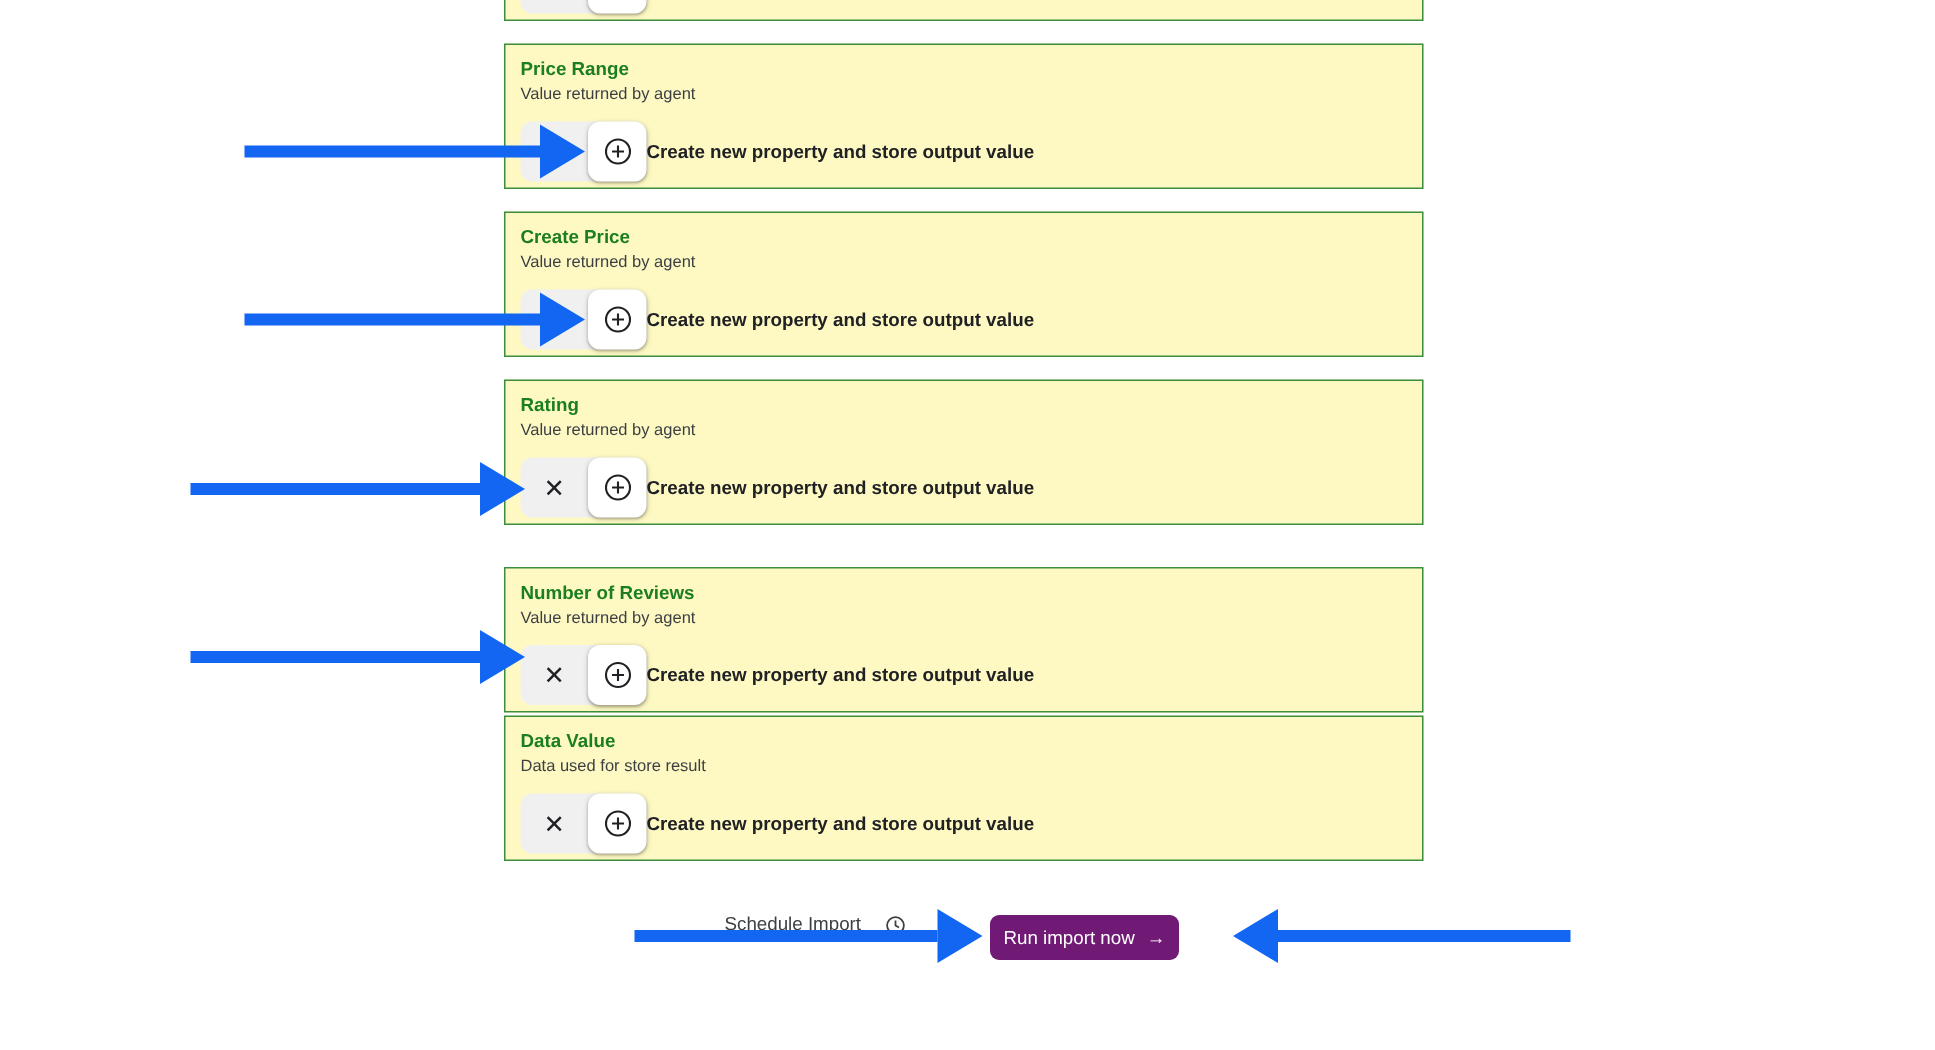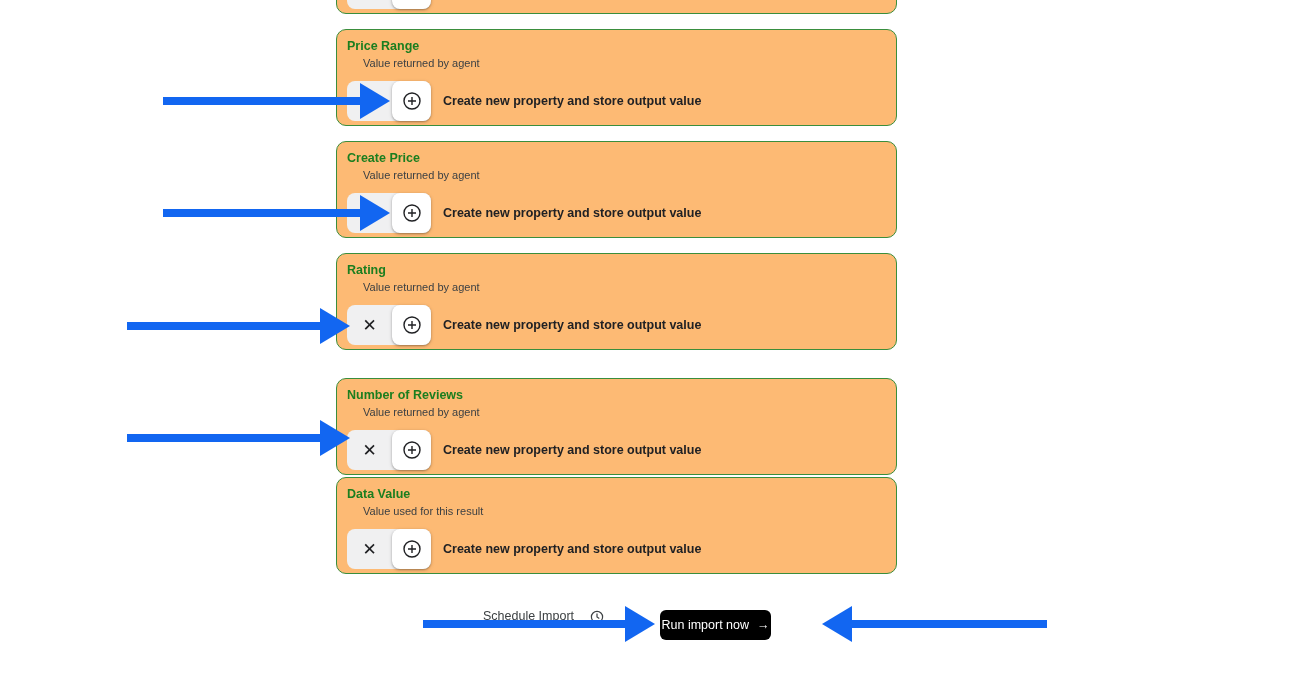--- a/index.html
+++ b/index.html
@@ -2,58 +2,58 @@
 <html><head>
 <meta charset="utf-8">
 <style>
   html,body{margin:0;padding:0;background:#fff;}
   #screen{
     position:relative;width:1290px;height:700px;overflow:hidden;background:#ffffff;
     font-family:"Liberation Sans",sans-serif;
   }
   
   .card{
-    position:absolute;left:336px;width:561px;height:97px;box-sizing:border-box;
-    background:#fdba74;border:1.5px solid #3a8e3d;border-radius:10px;
+    position:absolute;left:336px;width:613px;height:97px;box-sizing:border-box;
+    background:#fef9c3;border:1.5px solid #3a8e3d;border-radius:0;
   }
   .card-title{
     position:absolute;left:10px;top:9px;font-size:12.5px;font-weight:bold;color:#1b7e1f;
     white-space:nowrap;
   }
   .card-subtitle{
-    position:absolute;left:10px;top:27px;font-size:11px;color:#3c4043;white-space:nowrap;margin-left:16px;
+    position:absolute;left:10px;top:27px;font-size:11px;color:#3c4043;white-space:nowrap;
   }
   .action-row{
     position:absolute;left:10px;top:51px;display:flex;align-items:center;
   }
   .toggle{
     width:84px;height:40px;background:#f0f0f1;border-radius:8px;display:flex;align-items:center;
     flex:0 0 auto;
   }
   .x-btn{
     width:45px;height:40px;display:flex;align-items:center;justify-content:center;
     font-size:17px;color:#202124;cursor:pointer;line-height:1;
   }
   .add-btn{
     width:39px;height:40px;background:#ffffff;border-radius:8px;cursor:pointer;
     box-shadow:0 1px 2px rgba(0,0,0,.28),0 1px 4px rgba(0,0,0,.14);
     display:flex;align-items:center;justify-content:center;
   }
   .action-label{
-    margin-left:12px;font-size:12.5px;font-weight:bold;color:#202124;white-space:nowrap;
+    font-size:12.5px;font-weight:bold;color:#202124;white-space:nowrap;
   }
   
   .schedule{
     position:absolute;left:483px;top:609px;height:15px;overflow:hidden;
     display:flex;align-items:flex-start;gap:16px;color:#3c4043;font-size:12.5px;font-weight:500;
     cursor:pointer;white-space:nowrap;
   }
   .run-btn{
-    position:absolute;left:660px;top:610px;width:111px;height:30px;box-sizing:border-box;
-    background:#000000;border-radius:6px;border:none;cursor:pointer;
+    position:absolute;left:660px;top:610px;width:126px;height:30px;box-sizing:border-box;
+    background:#701a75;border-radius:6px;border:none;cursor:pointer;
     display:flex;align-items:center;justify-content:center;gap:8px;
     color:#ffffff;font-size:12.5px;font-weight:500;font-family:"Liberation Sans",sans-serif;
     white-space:nowrap;
   }
   
   .shaft{position:absolute;height:8px;background:#1266f1;}
   .head-right{
     position:absolute;width:0;height:0;
     border-top:18px solid transparent;border-bottom:18px solid transparent;
     border-left:30px solid #1266f1;
@@ -146,21 +146,21 @@
               <path d="M10 6v8M6 10h8" fill="none" stroke="#202124" stroke-width="1.4"></path>
             </svg>
         </div>
       </div>
       <div class="action-label">Create new property and store output value</div>
     </div>
   </div>
 
   <div class="card" style="top:477px">
     <div class="card-title">Data Value</div>
-    <div class="card-subtitle">Value used for this result</div>
+    <div class="card-subtitle">Data used for store result</div>
     <div class="action-row">
       <div class="toggle">
         <div class="x-btn">✕</div>
         <div class="add-btn">
           <svg width="20" height="20" viewBox="0 0 20 20">
               <circle cx="10" cy="10" r="8" fill="none" stroke="#202124" stroke-width="1.4"></circle>
               <path d="M10 6v8M6 10h8" fill="none" stroke="#202124" stroke-width="1.4"></path>
             </svg>
         </div>
       </div>

